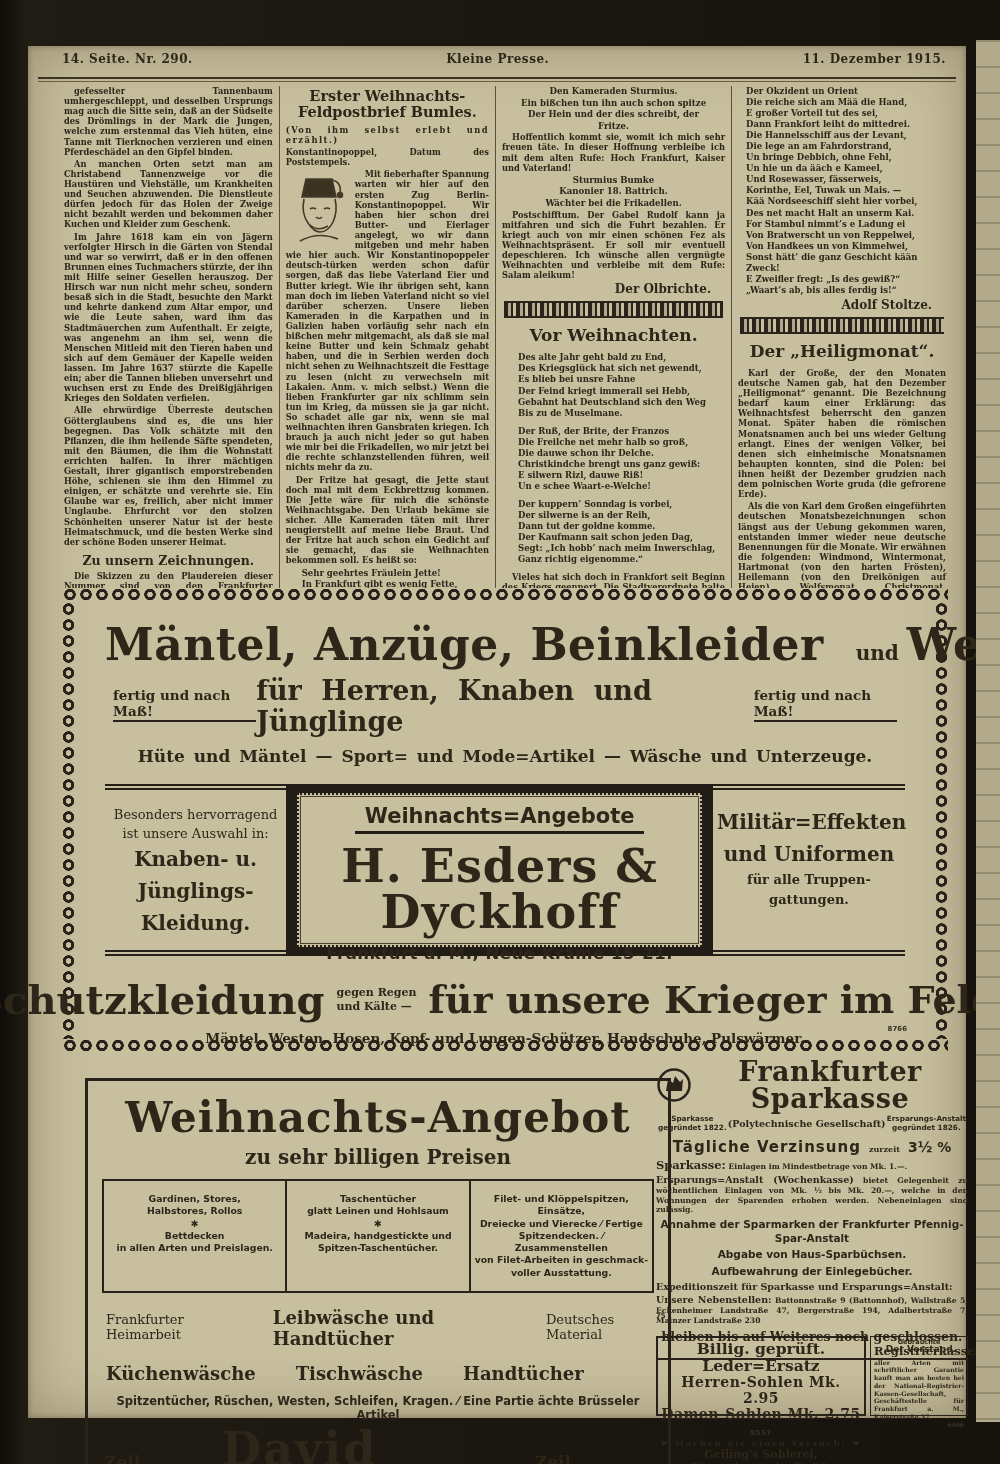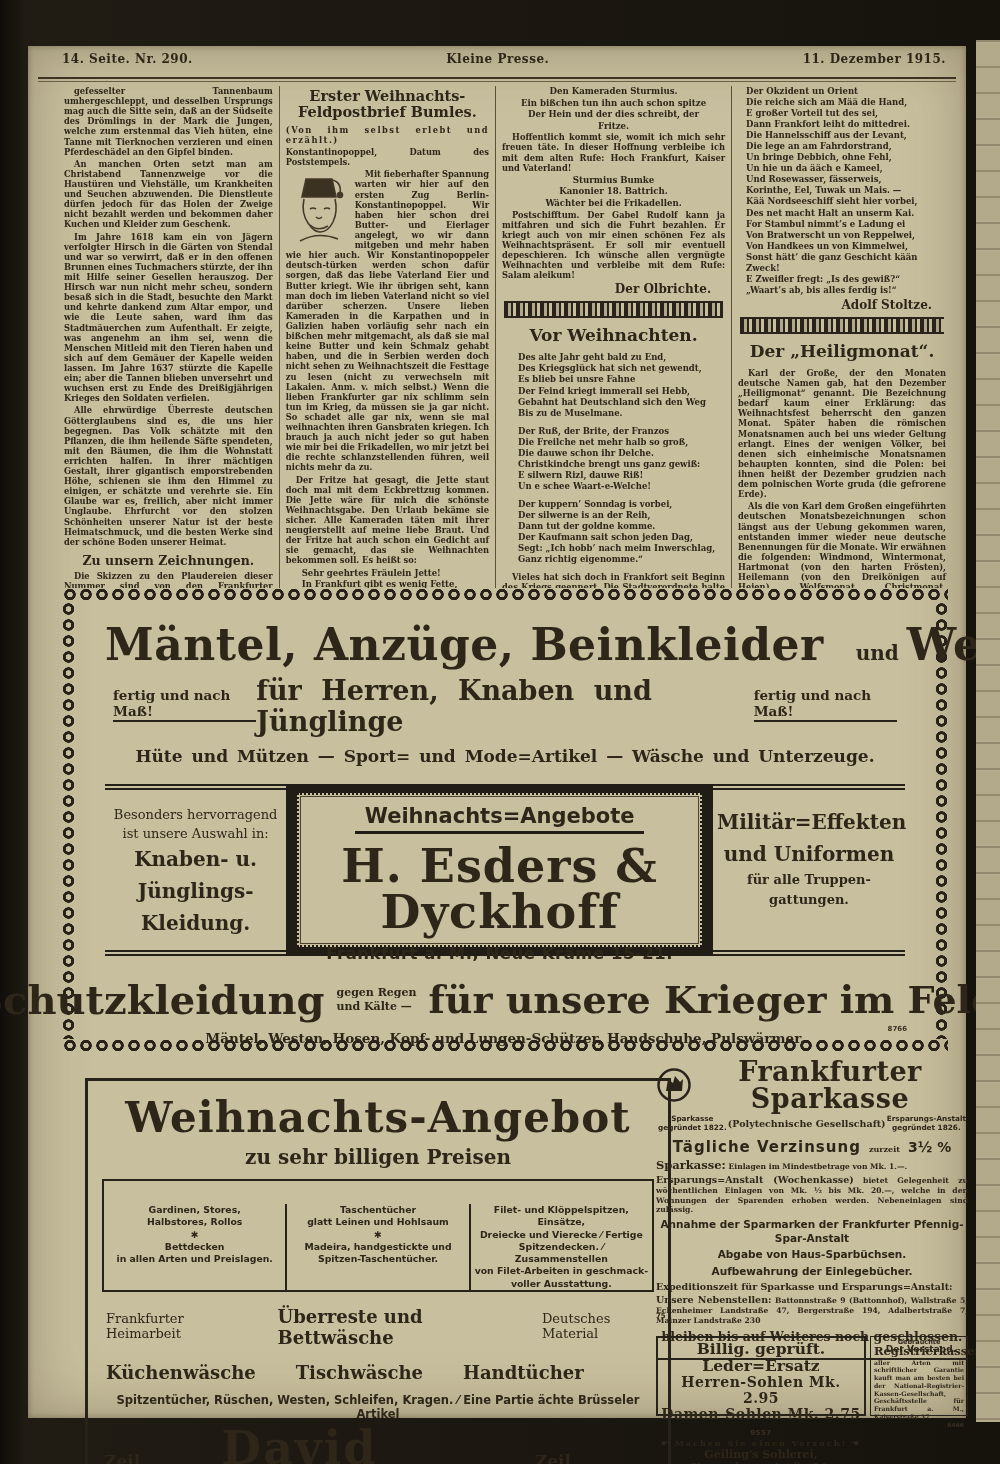--- a/index.html
+++ b/index.html
@@ -71,21 +71,21 @@
   .schutz-rest{font:bold 38px "DejaVu Serif",serif;}
   .schutz-sub{text-align:center;font:bold 13.5px "DejaVu Serif",serif;margin-top:7px;}
   .tiny-num{font:bold 7px "DejaVu Sans",sans-serif;color:#3a3122;}
   .num-8766{position:absolute;right:28px;bottom:6px;}
   
   .bonn{position:absolute;top:1032px;left:57px;width:586px;height:400px;border:3px solid #27221a;
     box-sizing:border-box;padding:4px 14px;}
   .bonn-title{text-align:center;font:bold 42px/1 "DejaVu Serif",serif;margin-top:12px;letter-spacing:1px;}
   .bonn-sub{text-align:center;font:bold 20px "DejaVu Serif",serif;margin-top:6px;}
   .bonn-table{display:flex;border:2px solid #27221a;margin-top:10px;}
-  .bonn-cell{flex:1;border-right:2px solid #27221a;padding:0 3px;text-align:center;margin-top:23px;}
+  .bonn-cell{flex:1;border-right:2px solid #27221a;padding:12px 3px;text-align:center;}
   .bonn-cell:last-child{border-right:none;}
   .bonn-cell div{font:bold 9.3px/1.32 "DejaVu Sans",sans-serif;}
   .bonn-row{display:flex;justify-content:flex-start;align-items:baseline;margin-top:14px;padding:0 4px;gap:40px;}
   .bonn-row .plain{font:13px "DejaVu Serif",serif;}
   .bonn-row .strong{font:bold 18px "DejaVu Serif",serif;}
   .bonn-line{text-align:center;font:bold 11.5px "DejaVu Sans",sans-serif;margin-top:10px;}
   .bonn-bottom{display:flex;justify-content:space-between;align-items:center;margin-top:4px;padding:0 2px;}
   .bonn-zeil{font:bold 17px "DejaVu Serif",serif;}
   .bonn-name{font:bold 46px/1 "DejaVu Serif",serif;letter-spacing:2px;}
   .num-45{position:absolute;right:120px;bottom:2px;}
@@ -262,21 +262,21 @@
 
       <div class="chain-content">
         <div class="adhead">
           <span class="big">Mäntel, Anzüge, Beinkleider</span><span class="small-und">und</span><span class="big">Westen</span>
         </div>
         <div class="adrow2">
           <span class="mass">fertig und nach Maß!</span>
           <span class="adsub">für Herren, Knaben und Jünglinge</span>
           <span class="mass">fertig und nach Maß!</span>
         </div>
-        <div class="adrow3">Hüte und Mützen — Sport= und Mode=Artikel — Wäsche und Unterzeuge.</div>
+        <div class="adrow3">Hüte und Mäntel — Sport= und Mode=Artikel — Wäsche und Unterzeuge.</div>
 
         <div class="midrow">
           <div class="side-block">
             <div class="s1">Besonders hervorragend</div>
             <div class="s1">ist unsere Auswahl in:</div>
             <div class="s2">Knaben- u. Jünglings-</div>
             <div class="s2">Kleidung.</div>
           </div>
           <div class="esders">
             <div class="esders-in">
@@ -327,21 +327,21 @@
         <div class="bonn-cell">
             <div>Filet- und Klöppelspitzen, Einsätze,</div>
             <div>Dreiecke und Vierecke ⁄ Fertige</div>
             <div>Spitzendecken. ⁄ Zusammenstellen</div>
             <div>von Filet-Arbeiten in geschmack-</div>
             <div>voller Ausstattung.</div>
           </div>
       </div>
       <div class="bonn-row">
         <span class="plain">Frankfurter Heimarbeit</span>
-        <span class="strong">Überreste und Bettwäsche</span>
+        <span class="strong">Leibwäsche und Handtücher</span>
         <span class="plain">Deutsches Material</span>
       </div>
       <div class="bonn-row">
         <span class="strong">Küchenwäsche</span>
         <span class="strong">Tischwäsche</span>
         <span class="strong">Handtücher</span>
       </div>
       <div class="bonn-line">Spitzentücher, Rüschen, Westen, Schleifen, Kragen. ⁄ Eine Partie ächte Brüsseler Artikel</div>
       <div class="bonn-bottom">
         <span class="bonn-zeil">Zeil 119/121</span>

